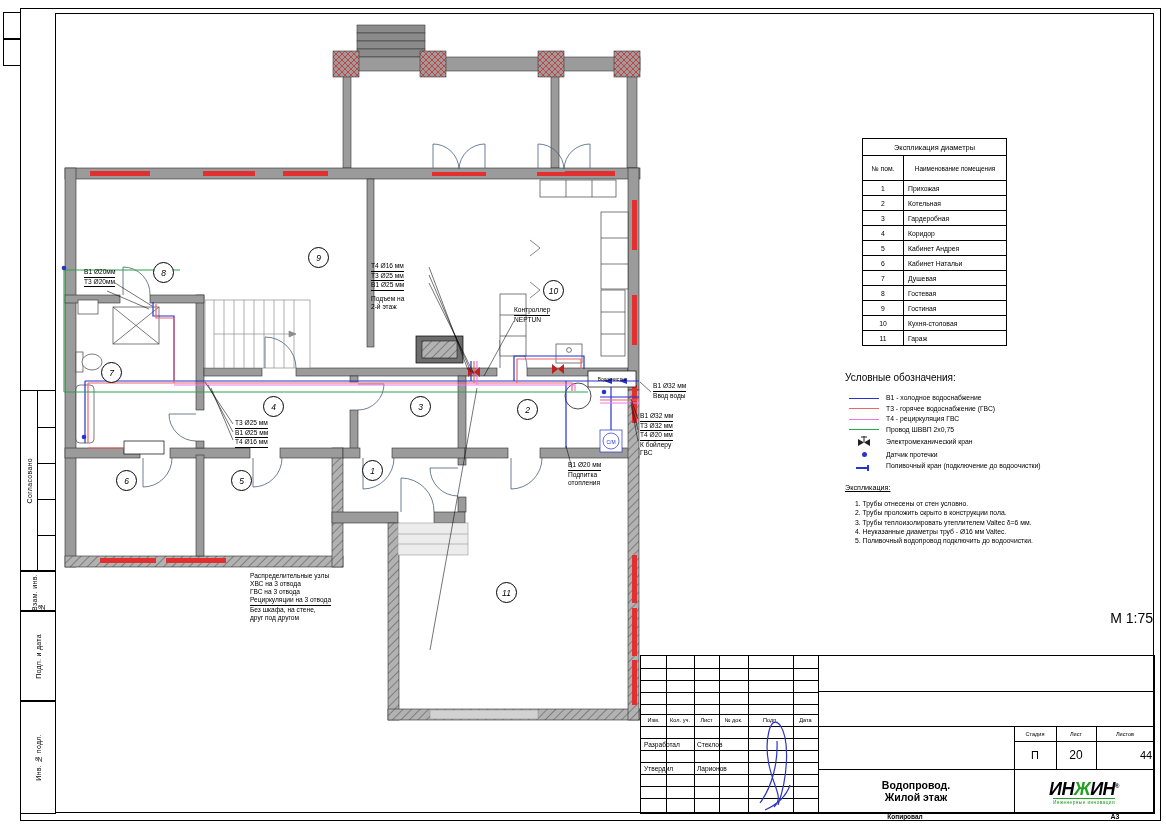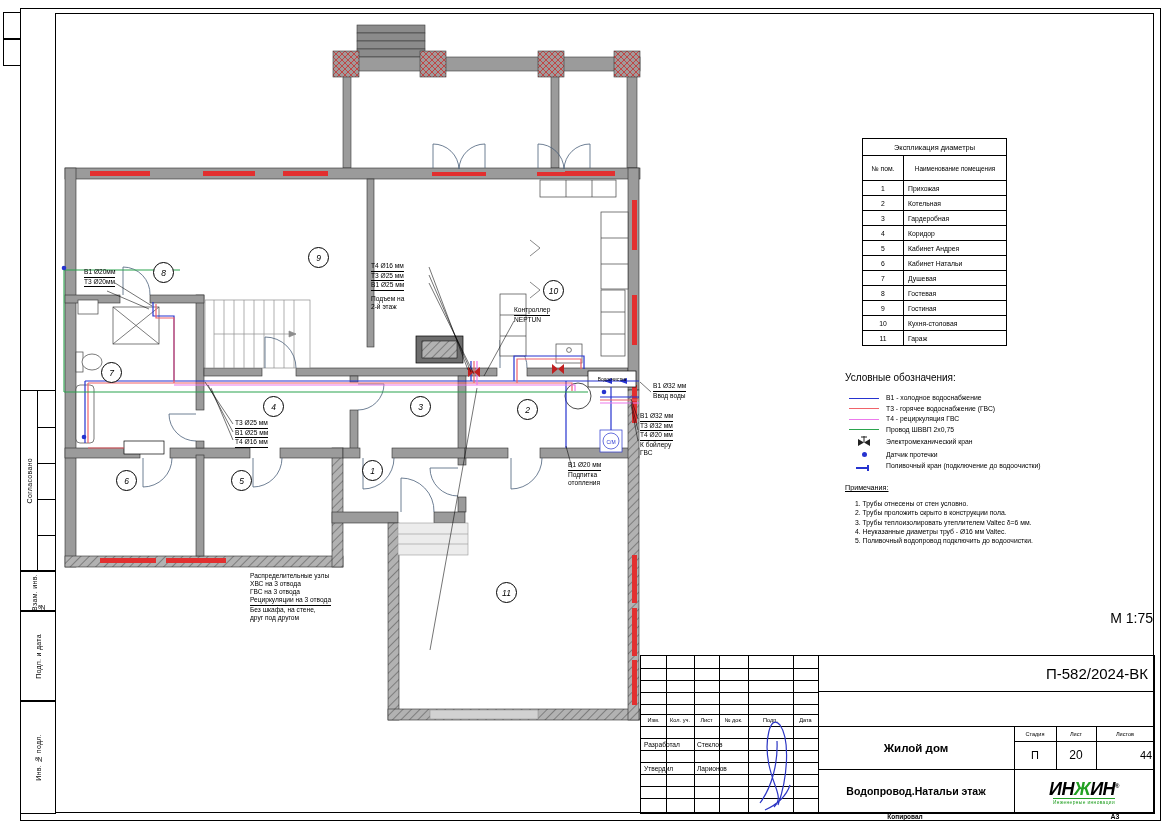--- a/index.html
+++ b/index.html
@@ -491,21 +491,21 @@
           <svg width="16" height="8">
             <line x1="0" y1="4" x2="12" y2="4" stroke="#2633cf" stroke-width="2"></line>
             <line x1="12" y1="1" x2="12" y2="7" stroke="#2633cf" stroke-width="2"></line>
           </svg>
         </span>
         <span style="white-space:normal;width:190px">Поливочный кран (подключение до водоочистки)</span>
       </div>
   </div>
 
   <div class="nt">
-    <div class="nt-title">Примечания:</div>
+    <div class="nt-title">Экспликация:</div>
     <div class="item" style="white-space:normal">1.    Трубы отнесены от стен условно.</div>
     <div class="item" style="white-space:normal">2.    Трубы проложить скрыто в конструкции пола.</div>
     <div class="item" style="white-space:normal">3.    Трубы теплоизолировать утеплителем Valtec δ=6 мм.</div>
     <div class="item" style="white-space:normal">4.    Неуказанные диаметры труб - Ø16 мм Valtec.</div>
     <div class="item" style="white-space:normal">5.    Поливочный водопровод подключить до водоочистки.</div>
   </div>
 
   <div class="a" style="left:1063px;top:610px;width:90px;font-size:14px;text-align:right">М 1:75</div>
 
   <div class="a" style="left:640px;top:655px;width:513px;height:157px;border:1.6px solid #000">
@@ -547,31 +547,29 @@
 
     <div class="tb-text" style="left:1px;top:82px;width:52px;height:12px;font-size:6.6px;justify-content:flex-start;padding-left:2px">Разработал</div>
     <div class="tb-text" style="left:54px;top:82px;width:52px;height:12px;font-size:6.6px;justify-content:flex-start;padding-left:2px">Стеклов</div>
     <div class="tb-text" style="left:1px;top:106px;width:52px;height:12px;font-size:6.6px;justify-content:flex-start;padding-left:2px">Утвердил</div>
     <div class="tb-text" style="left:54px;top:106px;width:52px;height:12px;font-size:6.6px;justify-content:flex-start;padding-left:2px">Ларионов</div>
 
     <svg width="48" height="96" style="position:absolute;left:107px;top:59px;z-index:4">
       <path d="M30,90 C40,62 42,24 32,10 C22,-2 16,26 21,50 C26,74 36,82 26,92 M12,88 C24,72 30,48 29,26 M17,95 C28,90 38,82 42,70" stroke="#2b35c4" stroke-width="1.2" fill="none"></path>
     </svg>
 
-    <div class="tb-text" style="left:177px;top:0;width:330px;height:35px;justify-content:flex-end;font-size:15px">П-582/2024-ВК</div>
-    <div class="tb-text" style="left:177px;top:70px;width:196px;height:43px;font-size:11.5px;font-weight:bold">Жилой дом</div>
     <div class="tb-text sm" style="left:373px;top:70px;width:42px;height:15px">Стадия</div>
     <div class="tb-text sm" style="left:415px;top:70px;width:40px;height:15px">Лист</div>
     <div class="tb-text sm" style="left:455px;top:70px;width:58px;height:15px">Листов</div>
     <div class="tb-text" style="left:373px;top:85px;width:42px;height:28px;font-size:11px">П</div>
     <div class="tb-text" style="left:415px;top:85px;width:40px;height:28px;font-size:12px">20</div>
     <div class="tb-text" style="left:476px;top:85px;width:58px;height:28px;font-size:11px">44</div>
-    <div class="a" style="left:177px;top:113px;width:196px;height:44px;display:flex;flex-direction:row;align-items:center;justify-content:center;font-size:10.5px;font-weight:bold">
+    <div class="a" style="left:177px;top:113px;width:196px;height:44px;display:flex;flex-direction:column;align-items:center;justify-content:center;font-size:10.5px;font-weight:bold">
       <div>Водопровод.</div>
-      <div>Натальи этаж</div>
+      <div>Жилой этаж</div>
     </div>
     <div class="a" style="left:373px;top:113px;width:140px;height:44px;display:flex;flex-direction:column;align-items:center;justify-content:center">
       <div class="logo-big"><span>ИН</span><span style="color:#22a022">Ж</span><span>ИН</span><sup style="font-size:6px;font-style:normal">®</sup></div>
       <div class="logo-tag">Инженерные инновации</div>
     </div>
   </div>
 
   <div class="a" style="left:830px;top:813px;width:150px;text-align:center;font-size:6.5px;font-weight:bold">Копировал</div>
   <div class="a" style="left:1090px;top:813px;width:50px;text-align:center;font-size:7px;font-weight:bold">А3</div>
 

